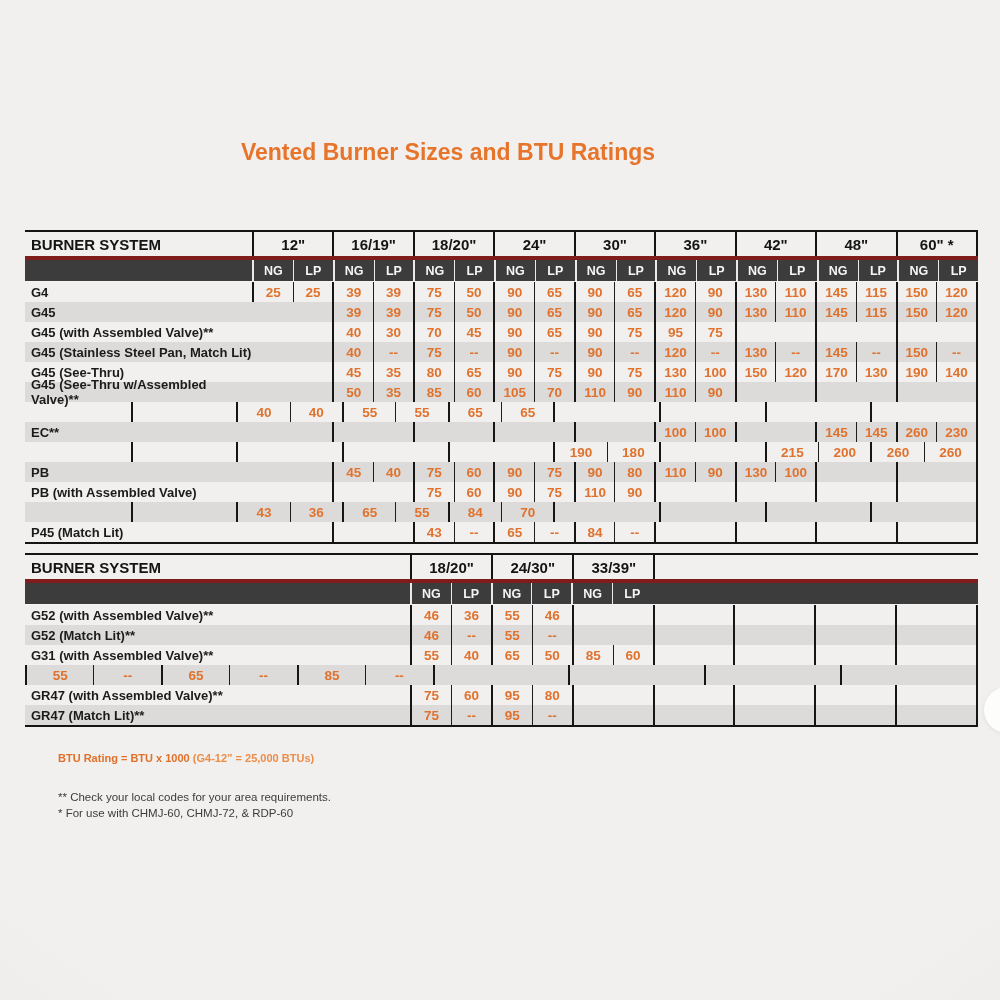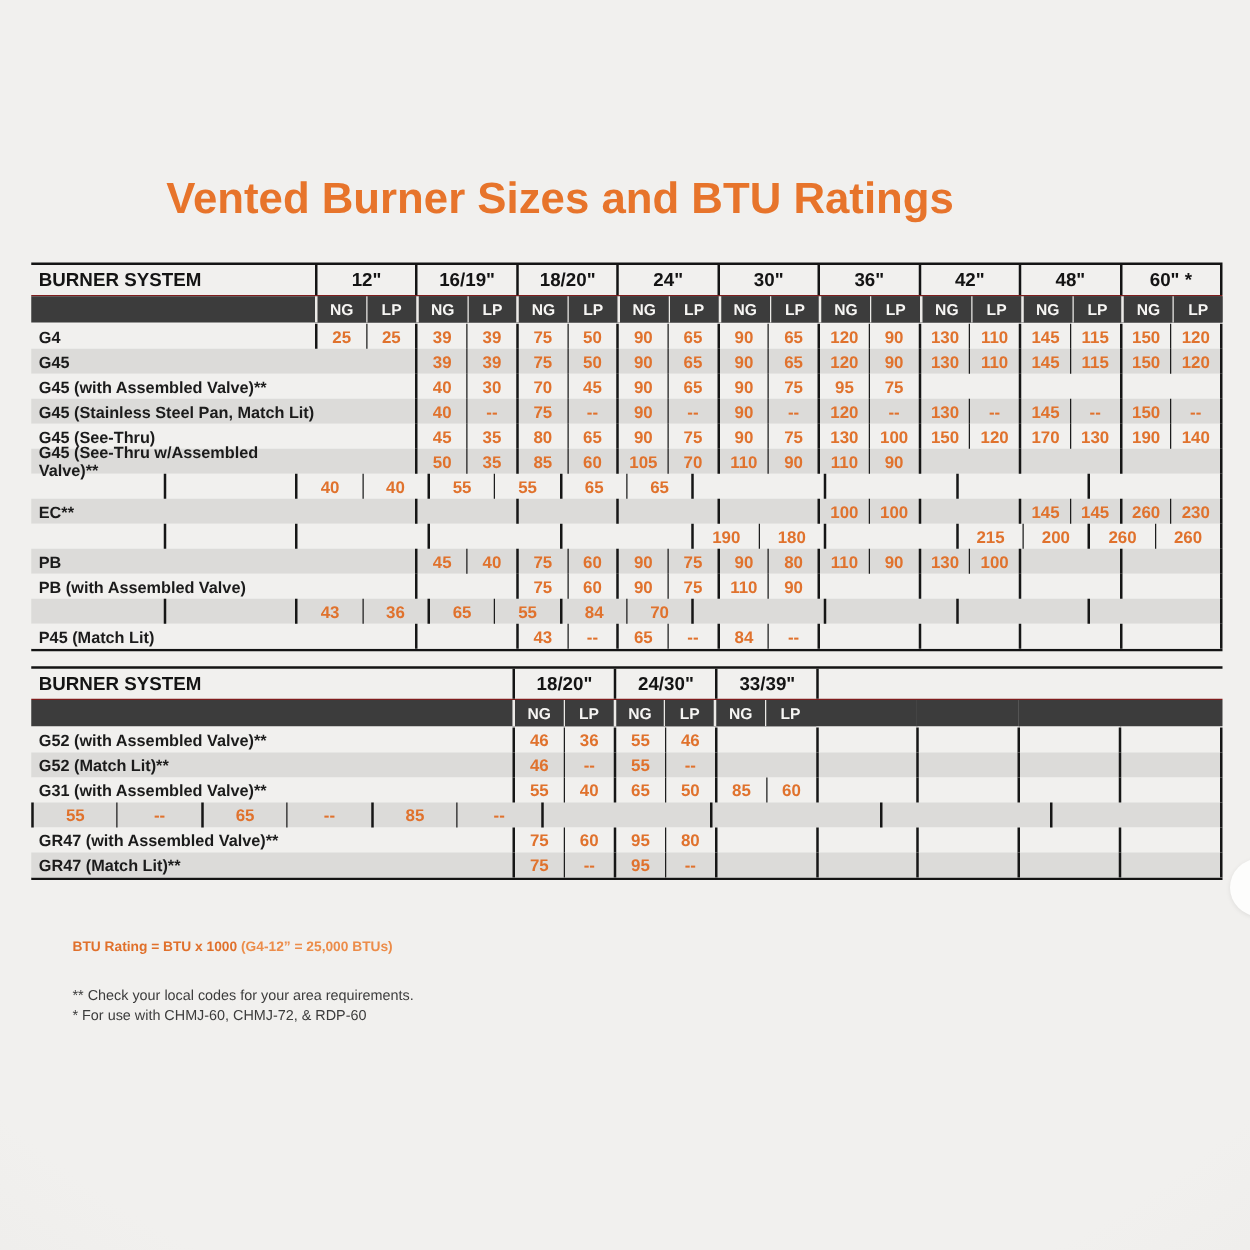--- a/index.html
+++ b/index.html
@@ -3,35 +3,35 @@
 <meta charset="utf-8">
 <style>
   html,body{margin:0;padding:0;}
   body{
     width:1000px;height:1000px;position:relative;overflow:hidden;
     font-family:"Liberation Sans","DejaVu Sans",sans-serif;
     background:radial-gradient(ellipse 130% 120% at 50% 42%, #f1f0ee 55%, #e3e2e0 100%);
   }
   .title{
     position:absolute;left:0;top:139px;width:896px;margin:0;
-    text-align:center;font-size:35px;font-weight:bold;color:#e7742b;letter-spacing:0px;
+    text-align:center;font-size:23px;font-weight:bold;color:#e7742b;letter-spacing:0px;
   }
-  .btable{position:absolute;left:25px;width:953px;}
+  .btable{position:absolute;left:25px;width:953px;margin-top:20px;}
   #table1{top:210px;}
   #table2{top:533px;}
   
   .hrow{display:flex;height:24px;border-top:2px solid #141414;align-items:stretch;}
   .hname{width:var(--namew);flex:0 0 auto;display:flex;align-items:center;
     font-size:15px;font-weight:bold;color:#141414;padding-left:6px;box-sizing:border-box;}
   .hcell{flex:1 1 0;display:flex;align-items:center;justify-content:center;
     font-size:15px;font-weight:bold;color:#141414;box-sizing:border-box;border-left:2px solid transparent;}
   .hcell.bl{border-left-color:#141414;}
   .hcell.bre{border-right:2px solid #141414;}
   
-  .barrow{display:flex;height:21px;border-top:1px solid #7f1d1d;border-bottom:1px solid #f5f4f2;}
+  .barrow{display:flex;height:21px;border-top:4px solid #7f1d1d;border-bottom:1px solid #f5f4f2;}
   .barname{width:var(--namew);flex:0 0 auto;background:#3c3c3c;}
   .barcell{flex:1 1 0;display:flex;background:#3c3c3c;}
   .barcell.solid{border-left:1px solid #3c3c3c;}
   .barcell .fh{flex:1 1 0;display:flex;align-items:center;justify-content:center;
     font-size:12.5px;font-weight:bold;color:#f6f5f3;background:#3c3c3c;box-sizing:border-box;}
   .barcell .fh.g0{border-left:2px solid #eceae7;}
   .barcell .fh.g1{border-left:1px solid #eceae7;}
   
   .drow{display:flex;height:20px;justify-content:space-between;}
   .drow.light{background:#f1f0ee;}

